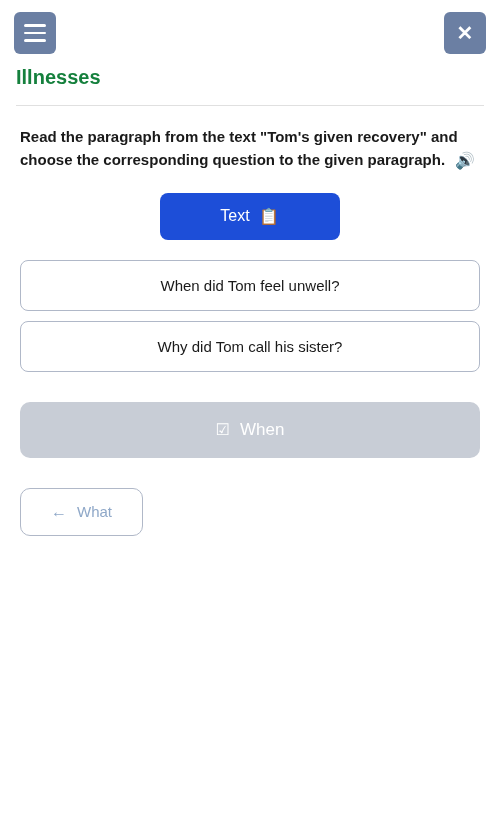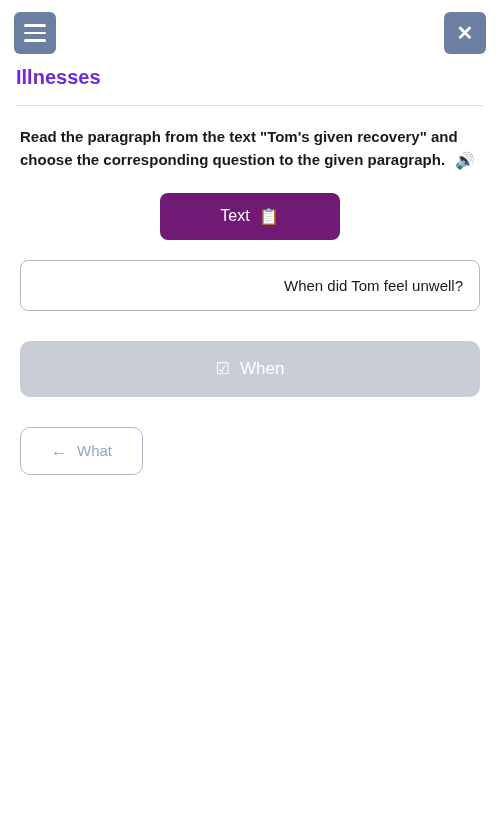--- a/index.html
+++ b/index.html
@@ -58,21 +58,21 @@
       align-items: center;
       cursor: pointer;
       font-size: 20px;
       color: #ffffff;
       font-weight: bold;
     }
 
     .page-title {
       font-size: 20px;
       font-weight: bold;
-      color: #6d28d9;
+      color: #15803d;
       padding: 0 16px 16px 16px;
     }
 
     .divider {
       height: 1px;
       background: #e0e0e0;
       margin: 0 16px 20px 16px;
     }
 
     .instruction {
@@ -92,21 +92,21 @@
     }
 
     .text-btn-container {
       display: flex;
       justify-content: center;
       margin-bottom: 20px;
       padding: 0 20px;
     }
 
     .text-btn {
-      background: #701a75;
+      background: #1d4ed8;
       border: none;
       border-radius: 8px;
       padding: 14px 40px;
       display: flex;
       align-items: center;
       gap: 10px;
       cursor: pointer;
       width: 180px;
       justify-content: center;
     }
@@ -131,21 +131,21 @@
     }
 
     .option-item {
       border: 1.5px solid #b0b8c8;
       border-radius: 8px;
       padding: 14px 16px;
       font-size: 15px;
       color: #1a1a1a;
       background: #ffffff;
       cursor: pointer;
-      text-align: right;
+      text-align: center;
       line-height: 1.4;
     }
 
     .check-btn-container {
       padding: 0 20px;
       margin-bottom: 30px;
     }
 
     .check-btn {
       width: 100%;
@@ -214,20 +214,23 @@
   <button class="text-btn">
     <span class="text-btn-label">Text</span>
     <span class="book-icon">📋</span>
   </button>
 </div>
 
 <div class="options-container">
   <button class="option-item">
     <span>When did Tom feel unwell?</span>
   </button>
+  <button class="option-item">
+    <span>Why did Tom call his sister?</span>
+  </button>
 </div>
 
 <div class="check-btn-container">
   <button class="check-btn">
     <span class="check-icon">☑</span>
     <span>When</span>
   </button>
 </div>
 
 <div class="back-btn-container">

